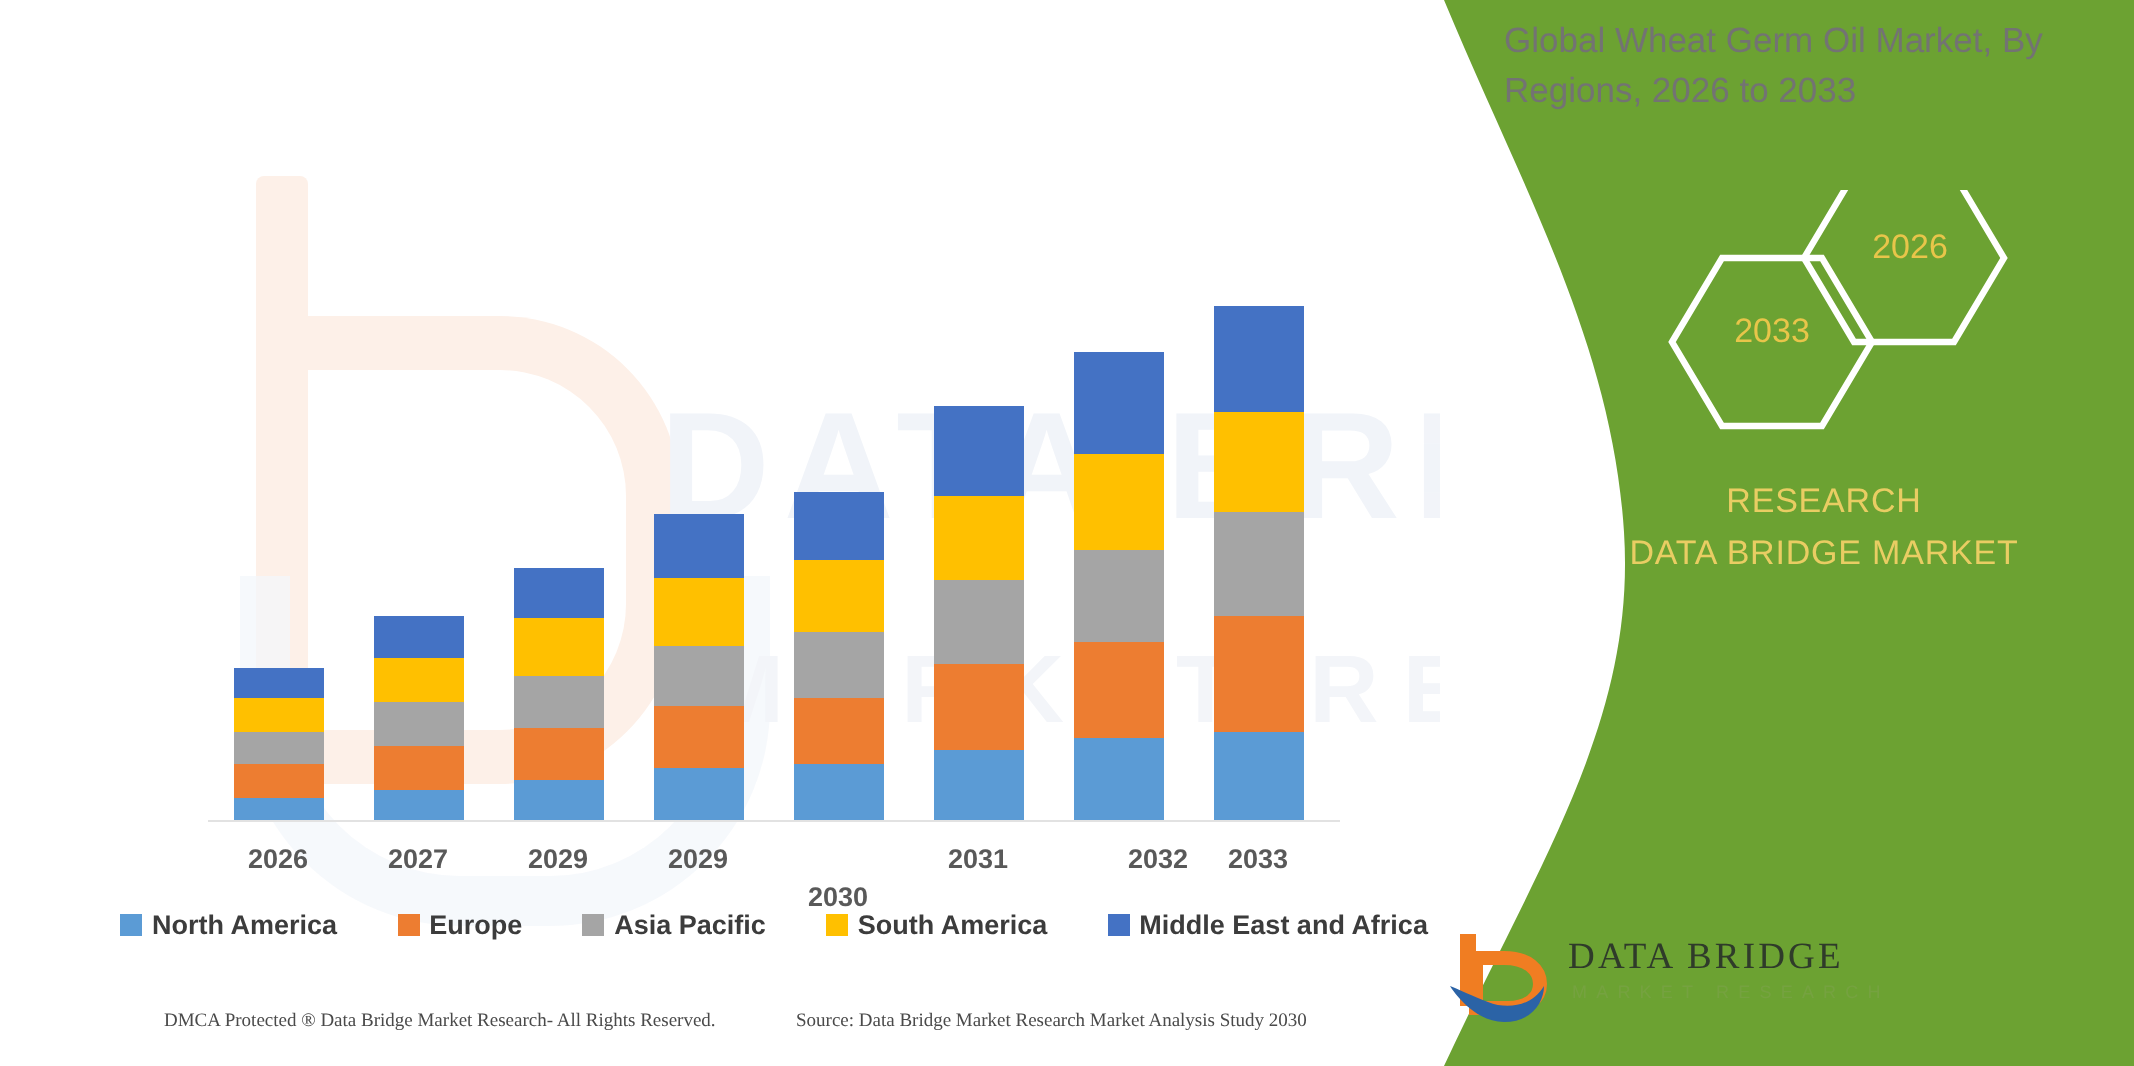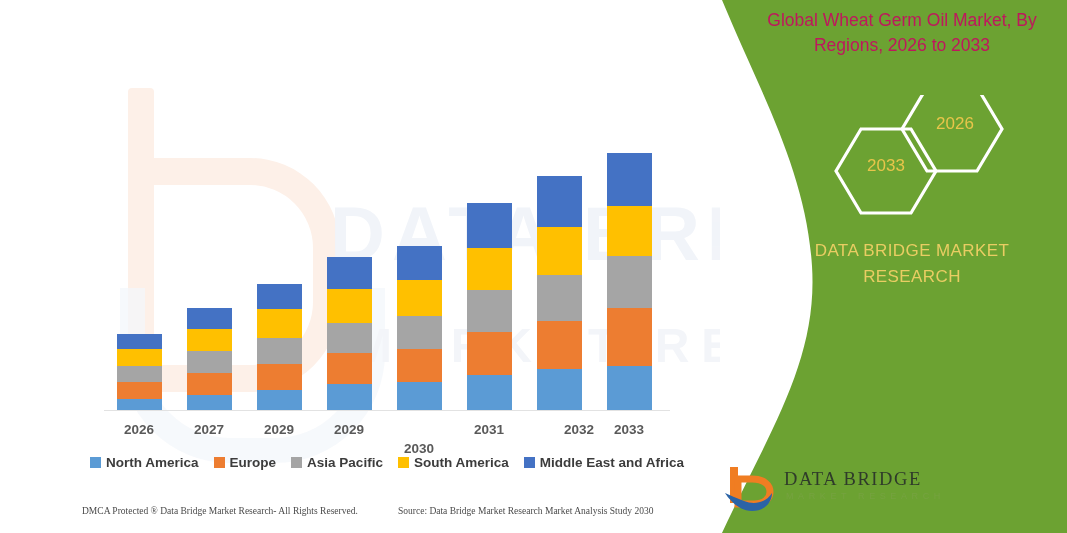--- a/index.html
+++ b/index.html
@@ -80,21 +80,21 @@
     position:absolute;left:104px;top:420px;width:560px;height:24px;
   }
   .xlabel{
     position:absolute;width:70px;text-align:center;
     font-size:13.5px;font-weight:700;color:#595959;top:2px;
   }
 
   
   .legend{
     position:absolute;left:104px;top:455px;width:566px;
-    display:flex;justify-content:center;align-items:center;gap:15px;
+    display:flex;justify-content:center;align-items:center;gap:30px;
   }
   .legend-item{display:flex;align-items:center;gap:5px;}
   .legend-swatch{width:11px;height:11px;display:block;}
   .legend-label{font-size:13.5px;font-weight:700;color:#3c3c3c;white-space:nowrap;}
 
   
   .footer{
     position:absolute;left:0;top:506px;width:700px;height:22px;
     font-family:"Liberation Serif", serif;
   }
@@ -103,21 +103,21 @@
 
   
   .green-panel{
     position:absolute;right:0;top:0;width:367px;height:533px;
     overflow:hidden;
   }
   .green-shape{position:absolute;left:0;top:0;width:367px;height:533px;}
 
   .green-title{
     position:absolute;left:52px;top:8px;width:300px;
-    text-align:center;color:#be185d;
+    color:#737373;
     font-size:17.5px;line-height:1.42;font-weight:400;
   }
   .hexwrap{position:absolute;left:0;top:95px;width:367px;height:135px;}
   .hex-num{
     position:absolute;color:#e8c54a;font-size:17px;font-weight:400;
     text-align:center;width:80px;
   }
   .dbmr-text{
     position:absolute;left:72px;top:238px;width:280px;
     text-align:center;color:#e9cd63;
@@ -276,22 +276,22 @@
 
         <polygon points="218,42 243,0 293,0 318,42 293,84 243,84" transform="translate(-16,-8)" fill="none" stroke="#ffffff" stroke-width="3.2"></polygon>
 
         <polygon points="136,76 161,34 211,34 236,76 211,118 161,118" transform="translate(0,0)" fill="none" stroke="#ffffff" stroke-width="3.2"></polygon>
       </svg>
       <div class="hex-num" style="left:215px;top:19px;">2026</div>
       <div class="hex-num" style="left:146px;top:61px;">2033</div>
     </div>
 
     <div class="dbmr-text">
+      <div>RESEARCH</div>
       <div>DATA BRIDGE MARKET</div>
-      <div>RESEARCH</div>
     </div>
 
     <div class="logo">
       <svg class="logo-mark" viewBox="0 0 56 54">
         <path d="M8,4 L16,4 L16,40 L8,40 Z" fill="#F07D22"></path>
         <path d="M16,16 L30,16 C42,16 48,22 48,29 C48,36 42,41 32,41 L16,41 Z" fill="none" stroke="#F07D22" stroke-width="7"></path>
         <path d="M3,30 C3,30 14,48 30,48 C44,48 50,38 50,30 C44,40 32,42 22,38 C14,35 8,32 3,30 Z" fill="#2B63A6"></path>
       </svg>
       <div class="logo-text">DATA BRIDGE</div>
       <div class="logo-sub">MARKET RESEARCH</div>

